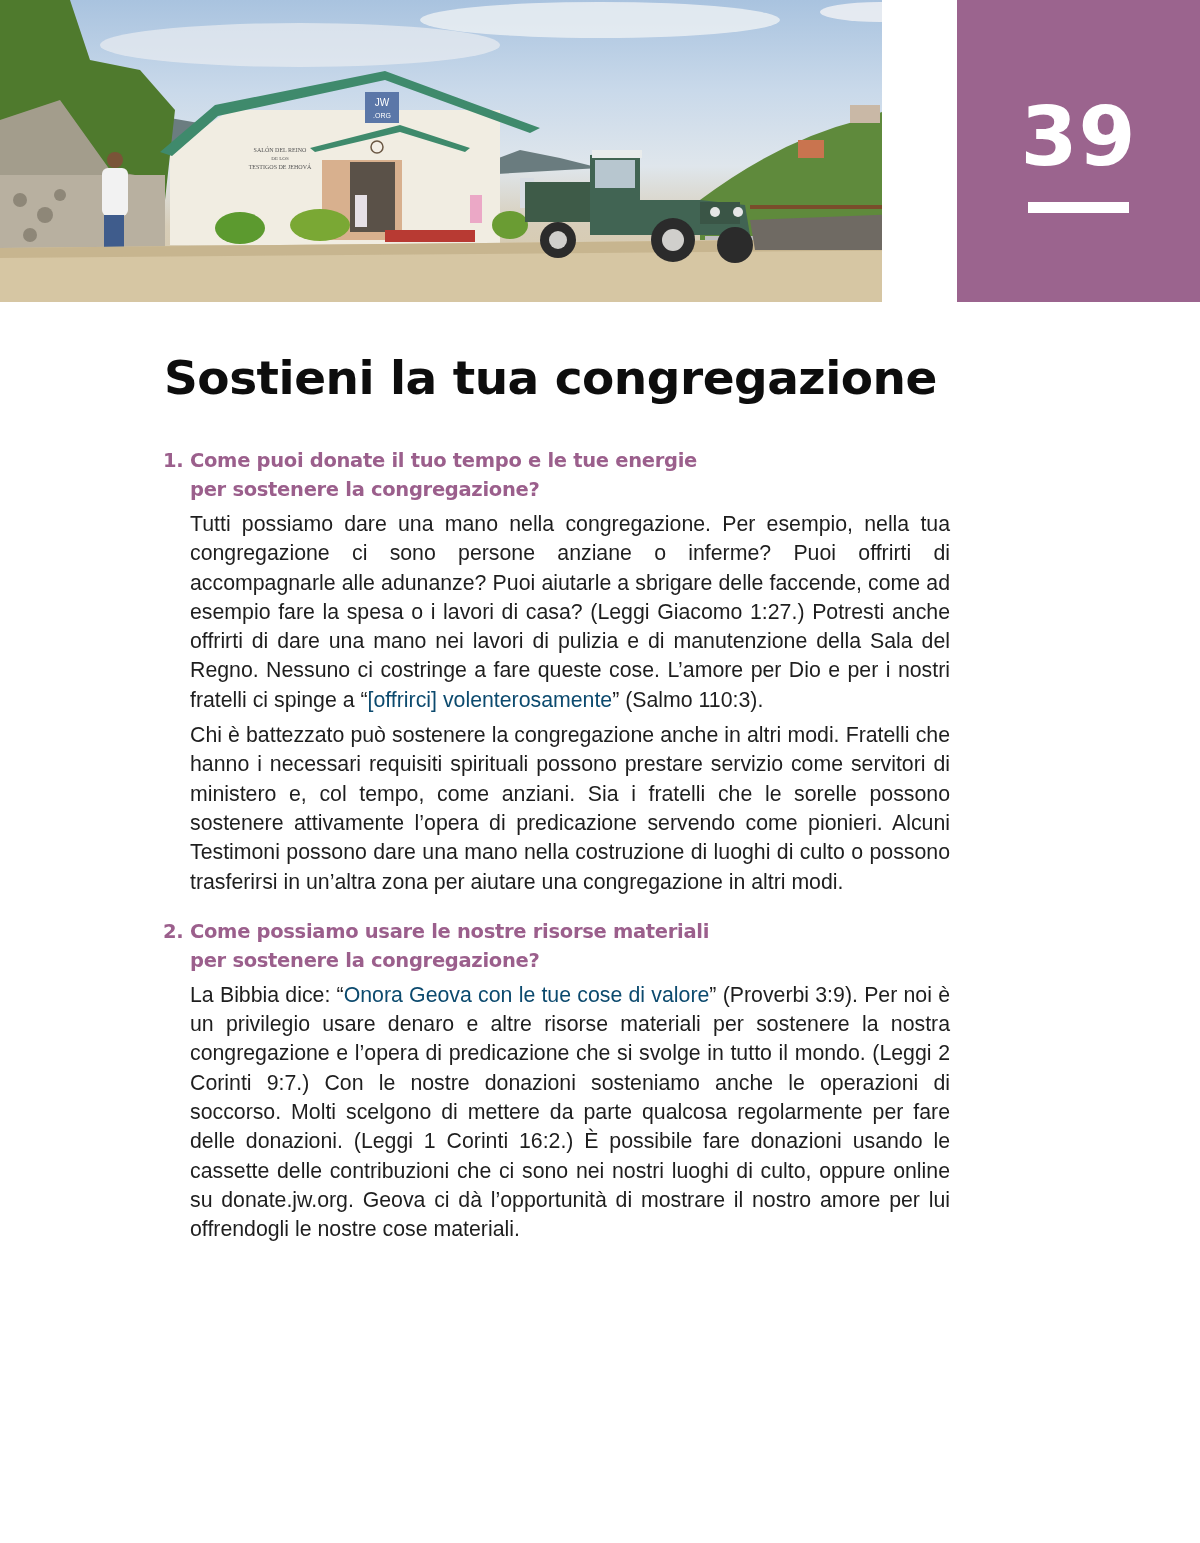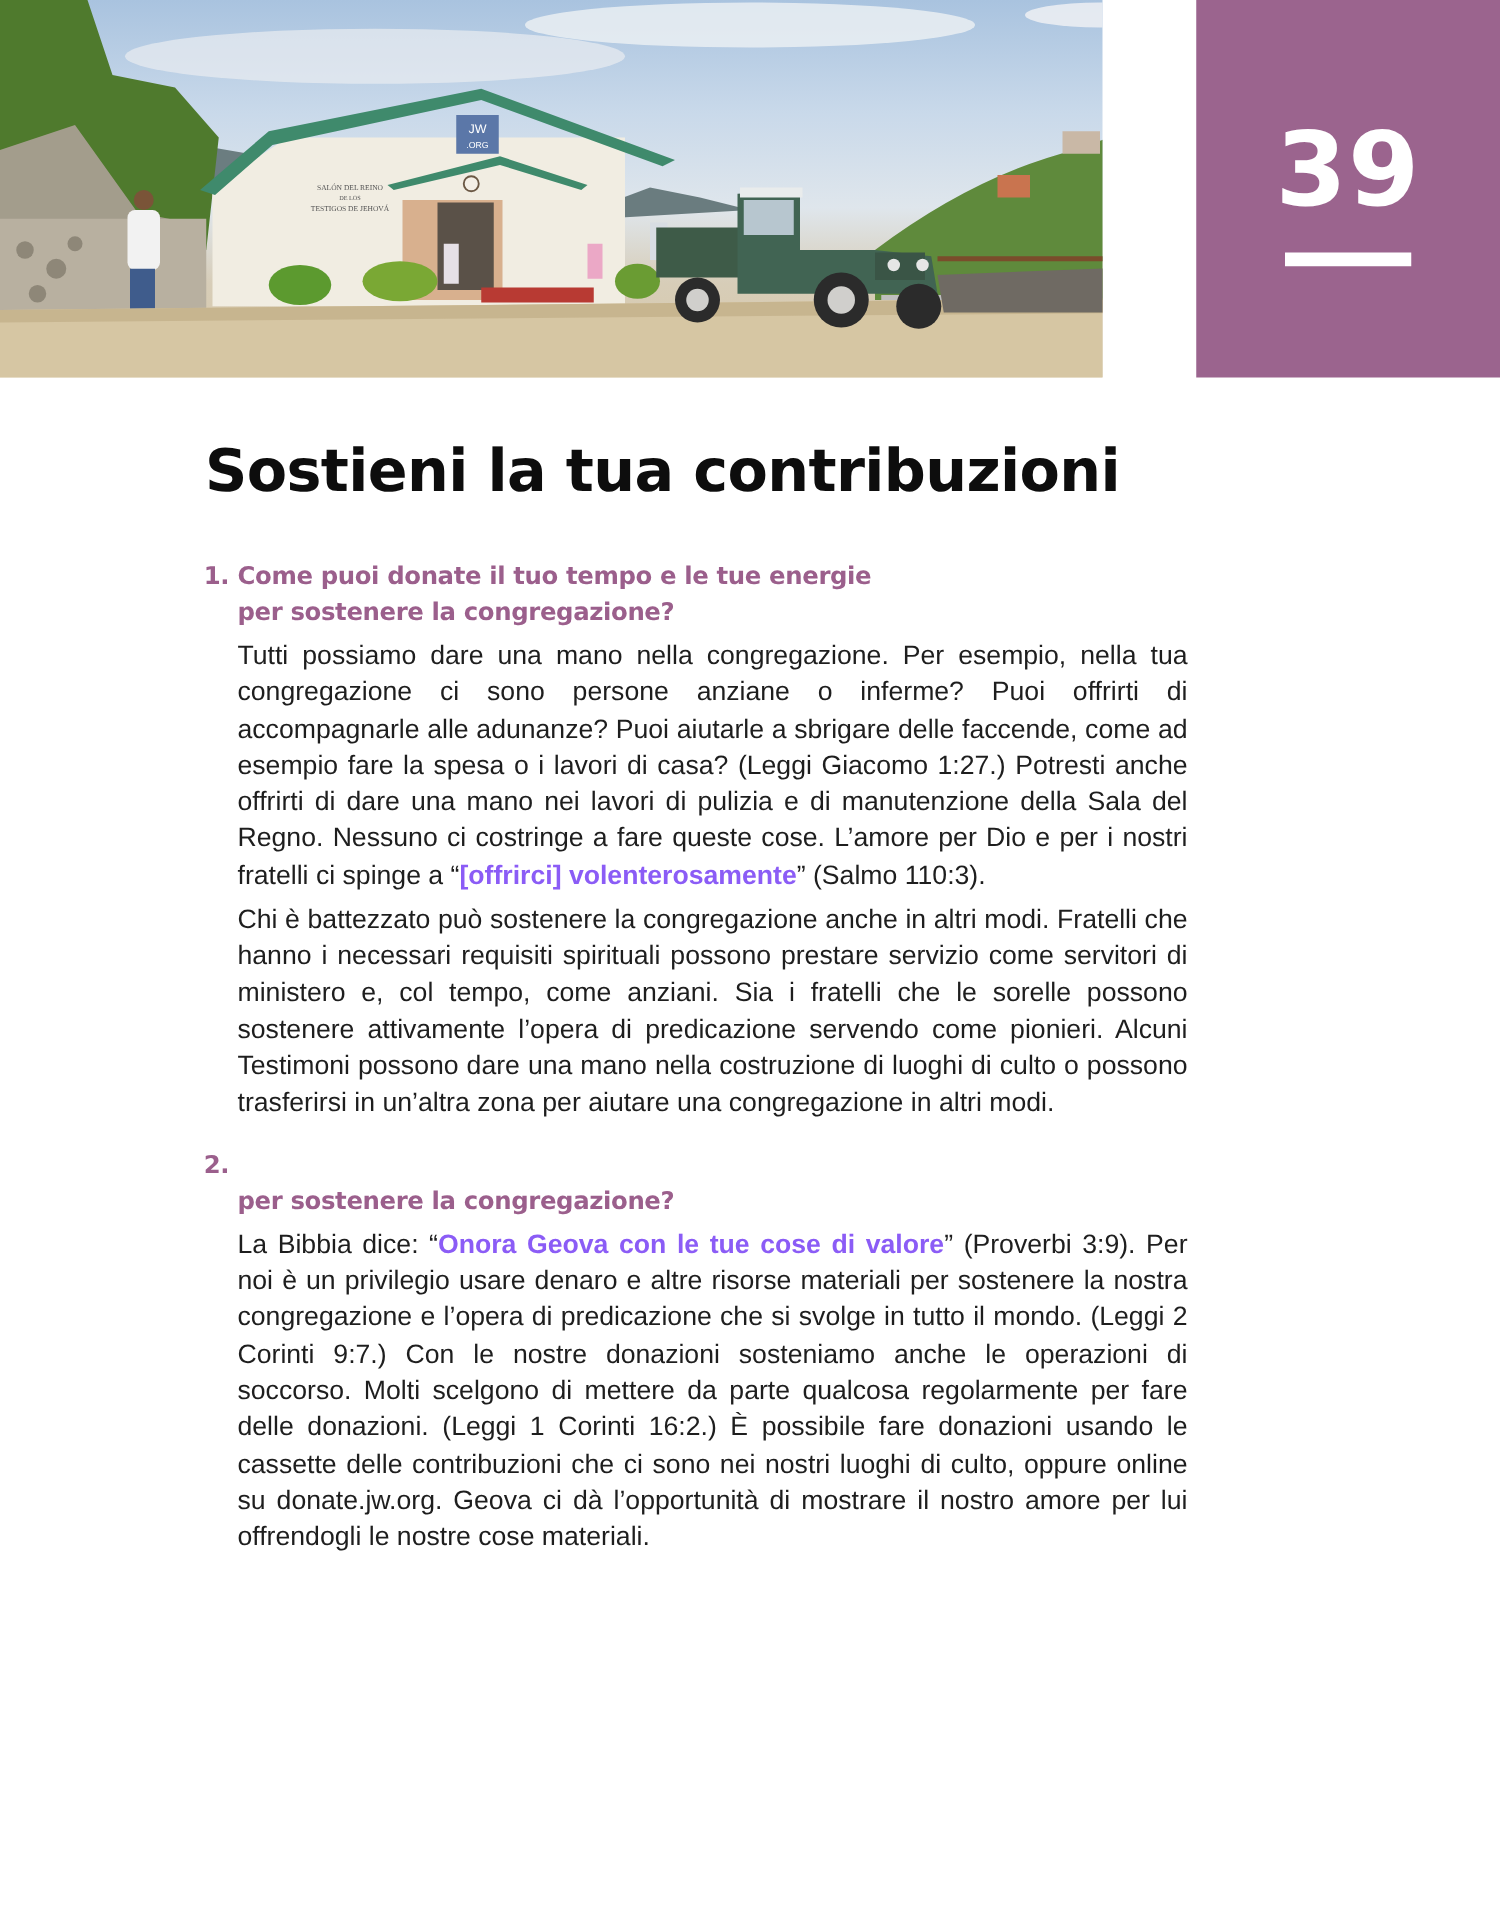--- a/index.html
+++ b/index.html
@@ -41,21 +41,21 @@
   .para + .para { margin-top: 6px; }
   .intro { margin-bottom: 22px; }
   .question {
     position: relative; margin: 0 0 6px -27px; padding-left: 27px;
     font-family: "DejaVu Sans", sans-serif; font-weight: bold;
     font-size: 19.5px; line-height: 29px; color: #9b5f8c;
     letter-spacing: -0.3px;
   }
   .question .qnum { position: absolute; left: 0; top: 0; }
   .section { margin-bottom: 20px; }
-  b.emph { font-weight: bold; color: #8b5cf6; }
+  b.emph { font-weight: normal; color: #0c4a6e; }
 </style>
 </head>
 <body>
 
 <div class="hero">
   <svg viewBox="0 0 951 302" preserveAspectRatio="none">
 
     <ellipse cx="600" cy="20" rx="180" ry="18" fill="#eef1f4" opacity="0.8"></ellipse>
     <ellipse cx="300" cy="45" rx="200" ry="22" fill="#e9edf1" opacity="0.7"></ellipse>
     <ellipse cx="880" cy="12" rx="60" ry="10" fill="#f2f3f5" opacity="0.8"></ellipse>
@@ -124,37 +124,37 @@
     <rect x="750" y="205" width="200" height="4" fill="#7a4d2b"></rect>
     <rect x="902" y="195" width="4" height="60" fill="#7a4d2b"></rect>
   </svg>
 </div>
 
 <div class="chapter-panel">
   <div class="chapter-number">39</div>
   <div class="chapter-underline"></div>
 </div>
 
-<h1 class="page-title">Sostieni la tua contribuzioni</h1>
+<h1 class="page-title">Sostieni la tua congregazione</h1>
 
 <div class="content">
 
 
   <div class="section">
     <h2 class="question">
       <span class="qnum">1.</span>
       <span>Come puoi donate il tuo tempo e le tue energie</span><br>
       <span>per sostenere la congregazione?</span>
     </h2>
     <p class="para"><span>Tutti possiamo dare una mano nella congregazione. Per esempio, nella tua congregazione ci sono persone anziane o inferme? Puoi offrirti di accompagnarle alle adunanze? Puoi aiutarle a sbrigare delle faccende, come ad esempio fare la spesa o i lavori di casa? (Leggi Giacomo 1:27.) Potresti anche offrirti di dare una mano nei lavori di pulizia e di manutenzione della Sala del Regno. Nessuno ci costringe a fare queste cose. L’amore per Dio e per i nostri fratelli ci spinge a “</span><b class="emph">[offrirci] volenterosamente</b><span>” (Salmo 110:3).</span></p>
     <p class="para">Chi è battezzato può sostenere la congregazione anche in altri modi. Fratelli che hanno i necessari requisiti spirituali possono prestare servizio come servitori di ministero e, col tempo, come anziani. Sia i fratelli che le sorelle possono sostenere attivamente l’opera di predicazione servendo come pionieri. Alcuni Testimoni possono dare una mano nella costruzione di luoghi di culto o possono trasferirsi in un’altra zona per aiutare una congregazione in altri modi.</p>
   </div>
 
   <div class="section">
     <h2 class="question">
       <span class="qnum">2.</span>
-      <br>
+      <span>Come possiamo usare le nostre risorse materiali</span><br>
       <span>per sostenere la congregazione?</span>
     </h2>
     <p class="para"><span>La Bibbia dice: “</span><b class="emph">Onora Geova con le tue cose di valore</b><span>” (Proverbi 3:9). Per noi è un privilegio usare denaro e altre risorse materiali per sostenere la nostra congregazione e l’opera di predicazione che si svolge in tutto il mondo. (Leggi 2 Corinti 9:7.) Con le nostre donazioni sosteniamo anche le operazioni di soccorso. Molti scelgono di mettere da parte qualcosa regolarmente per fare delle donazioni. (Leggi 1 Corinti 16:2.) È possibile fare donazioni usando le cassette delle contribuzioni che ci sono nei nostri luoghi di culto, oppure online su donate.jw.org. Geova ci dà l’opportunità di mostrare il nostro amore per lui offrendogli le nostre cose materiali.</span></p>
   </div>
 
 </div>
 
 </body></html>

